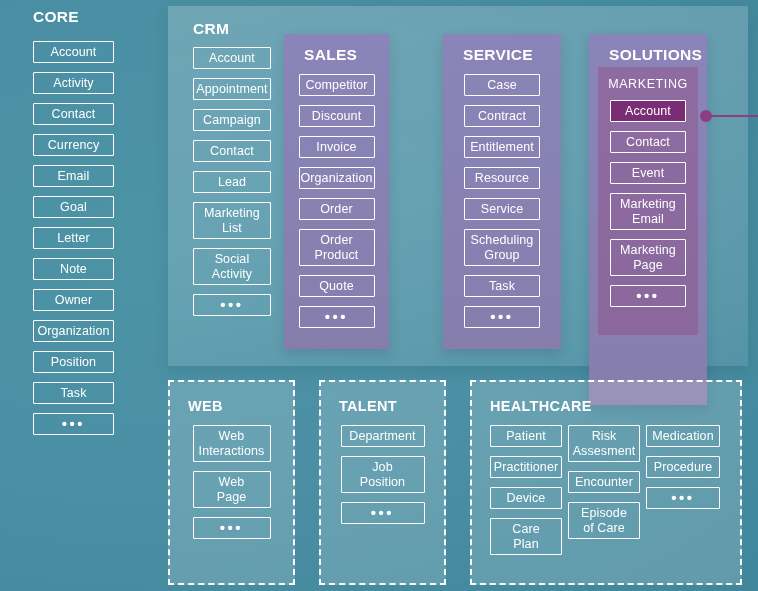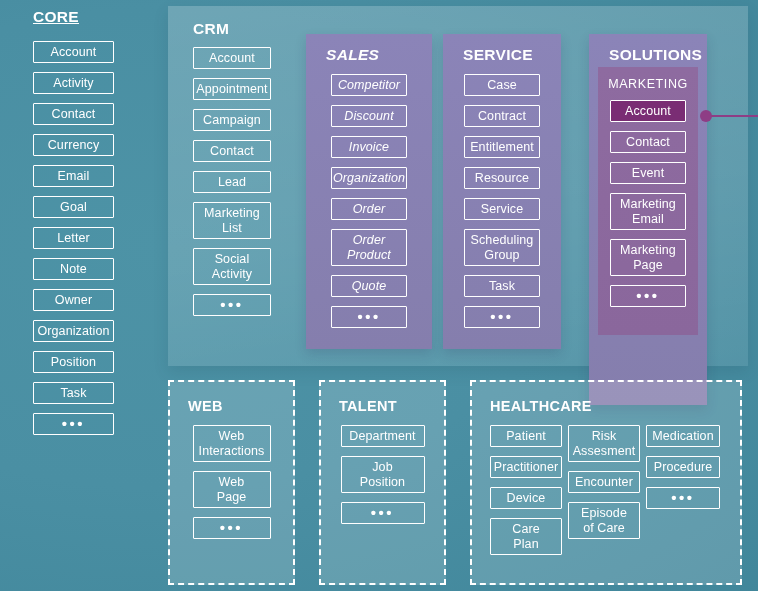--- a/index.html
+++ b/index.html
@@ -37,21 +37,21 @@
     color:#ffffff;font-weight:bold;letter-spacing:.3px;
     font-size:15.5px;
   }
   .title.small{font-size:14.5px;}
   .subtitle{
     color:#ffffff;font-size:12.5px;letter-spacing:.6px;font-weight:400;
   }
 
   
   #core{position:absolute;left:0;top:0;width:160px;height:591px;}
-  #core .title{position:absolute;left:33px;top:8px;text-decoration:underline;}
+  #core .title{position:absolute;left:33px;top:8px;}
   #core .col{position:absolute;left:33px;top:41px;width:81px;}
   #core .box{height:22px;margin-bottom:9px;width:81px;}
 
   
   #crm-panel{
     position:absolute;left:168px;top:6px;width:580px;height:360px;
     background:linear-gradient(170deg, rgba(255,255,255,.20) 0%, rgba(255,255,255,.15) 55%, rgba(255,255,255,.08) 100%);
     box-shadow:0 6px 14px rgba(20,60,80,.13);
   }
 
@@ -65,21 +65,21 @@
   .ppanel{
     position:absolute;top:28px;
     background:linear-gradient(180deg,#8b84b8 0%,#857ead 100%);
     box-shadow:0 5px 11px rgba(35,40,80,.16);
   }
   .ppanel > .title{display:block;margin:12px 0 10px 20px;}
   .ppanel .stack{margin:0 auto;}
   .ppanel .box{height:22px;margin-bottom:9px;}
   .ppanel .box.two{height:37px;}
 
-  #sales{left:138px;width:126px;height:315px;font-style:italic;}
+  #sales{left:116px;width:105px;height:315px;}
   #service{left:275px;width:118px;height:315px;}
   #solutions{left:421px;width:118px;height:371px;}
   #sales .stack,#service .stack{width:76px;}
 
   
   #marketing{
     position:absolute;left:9px;top:33px;width:100px;height:268px;
     background:linear-gradient(180deg,#8e6ba0 0%,#8a679c 100%);
   }
   #marketing .subtitle{display:block;text-align:center;margin:10px 0 9px 0;}

